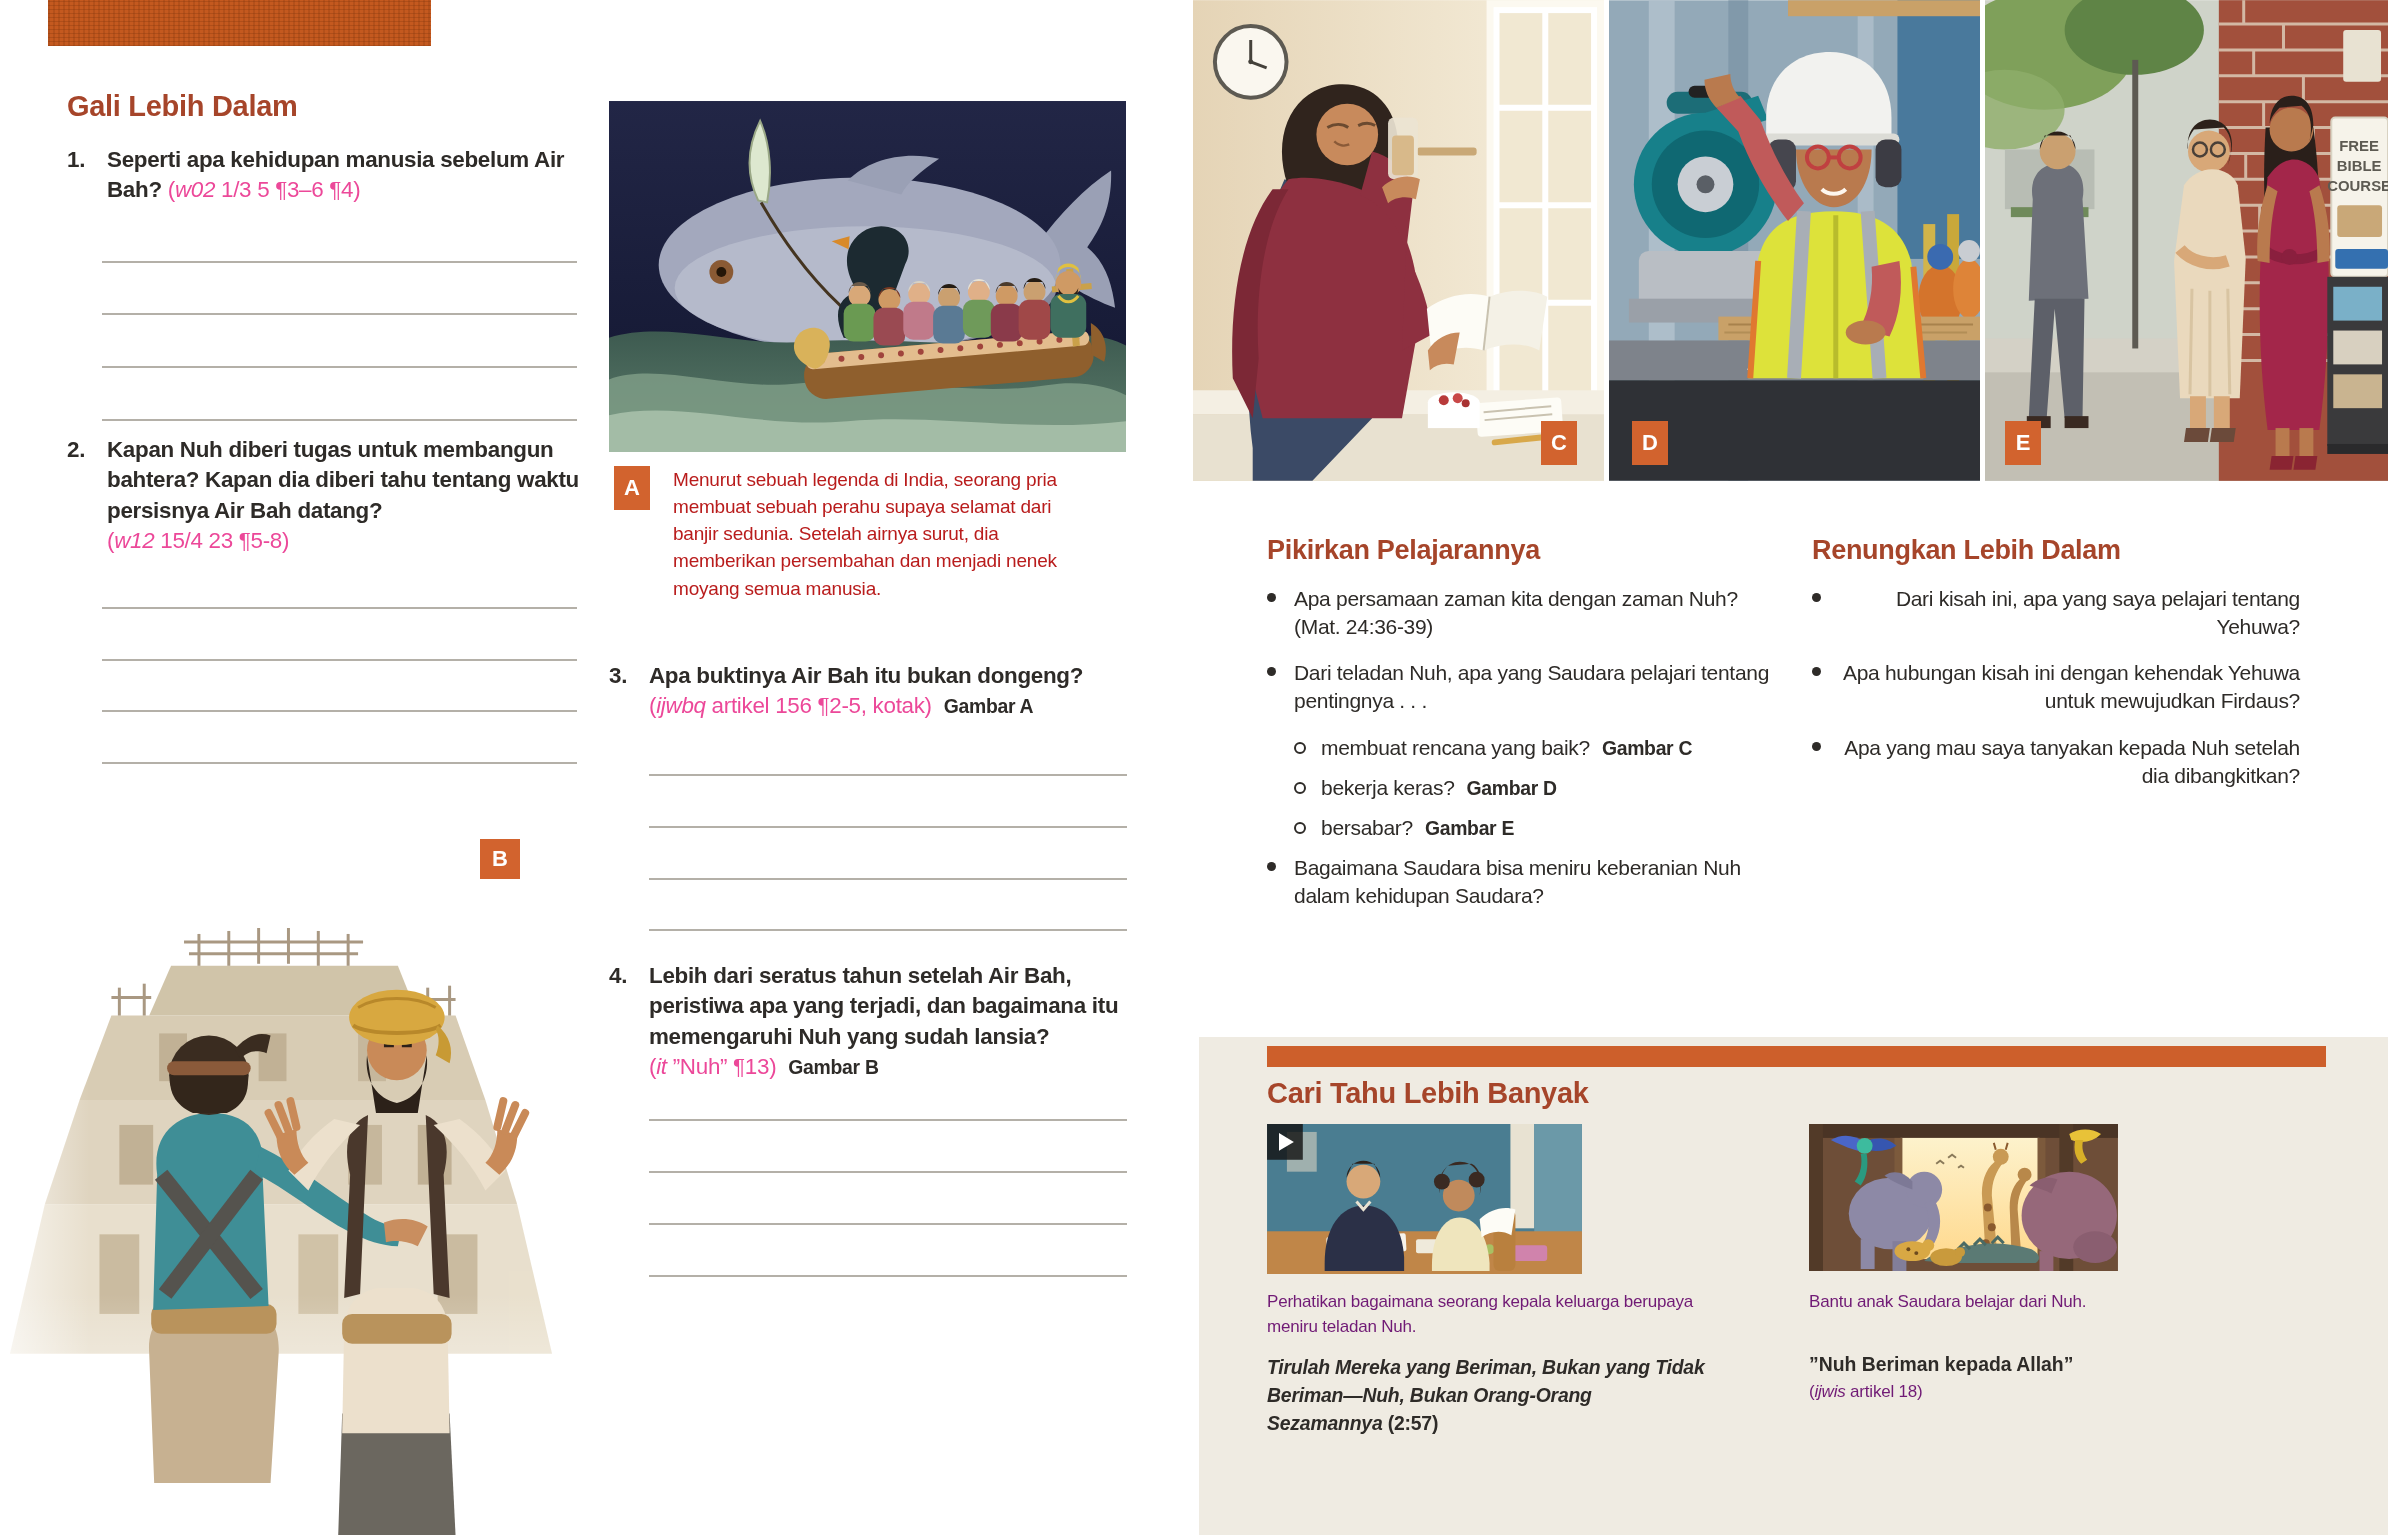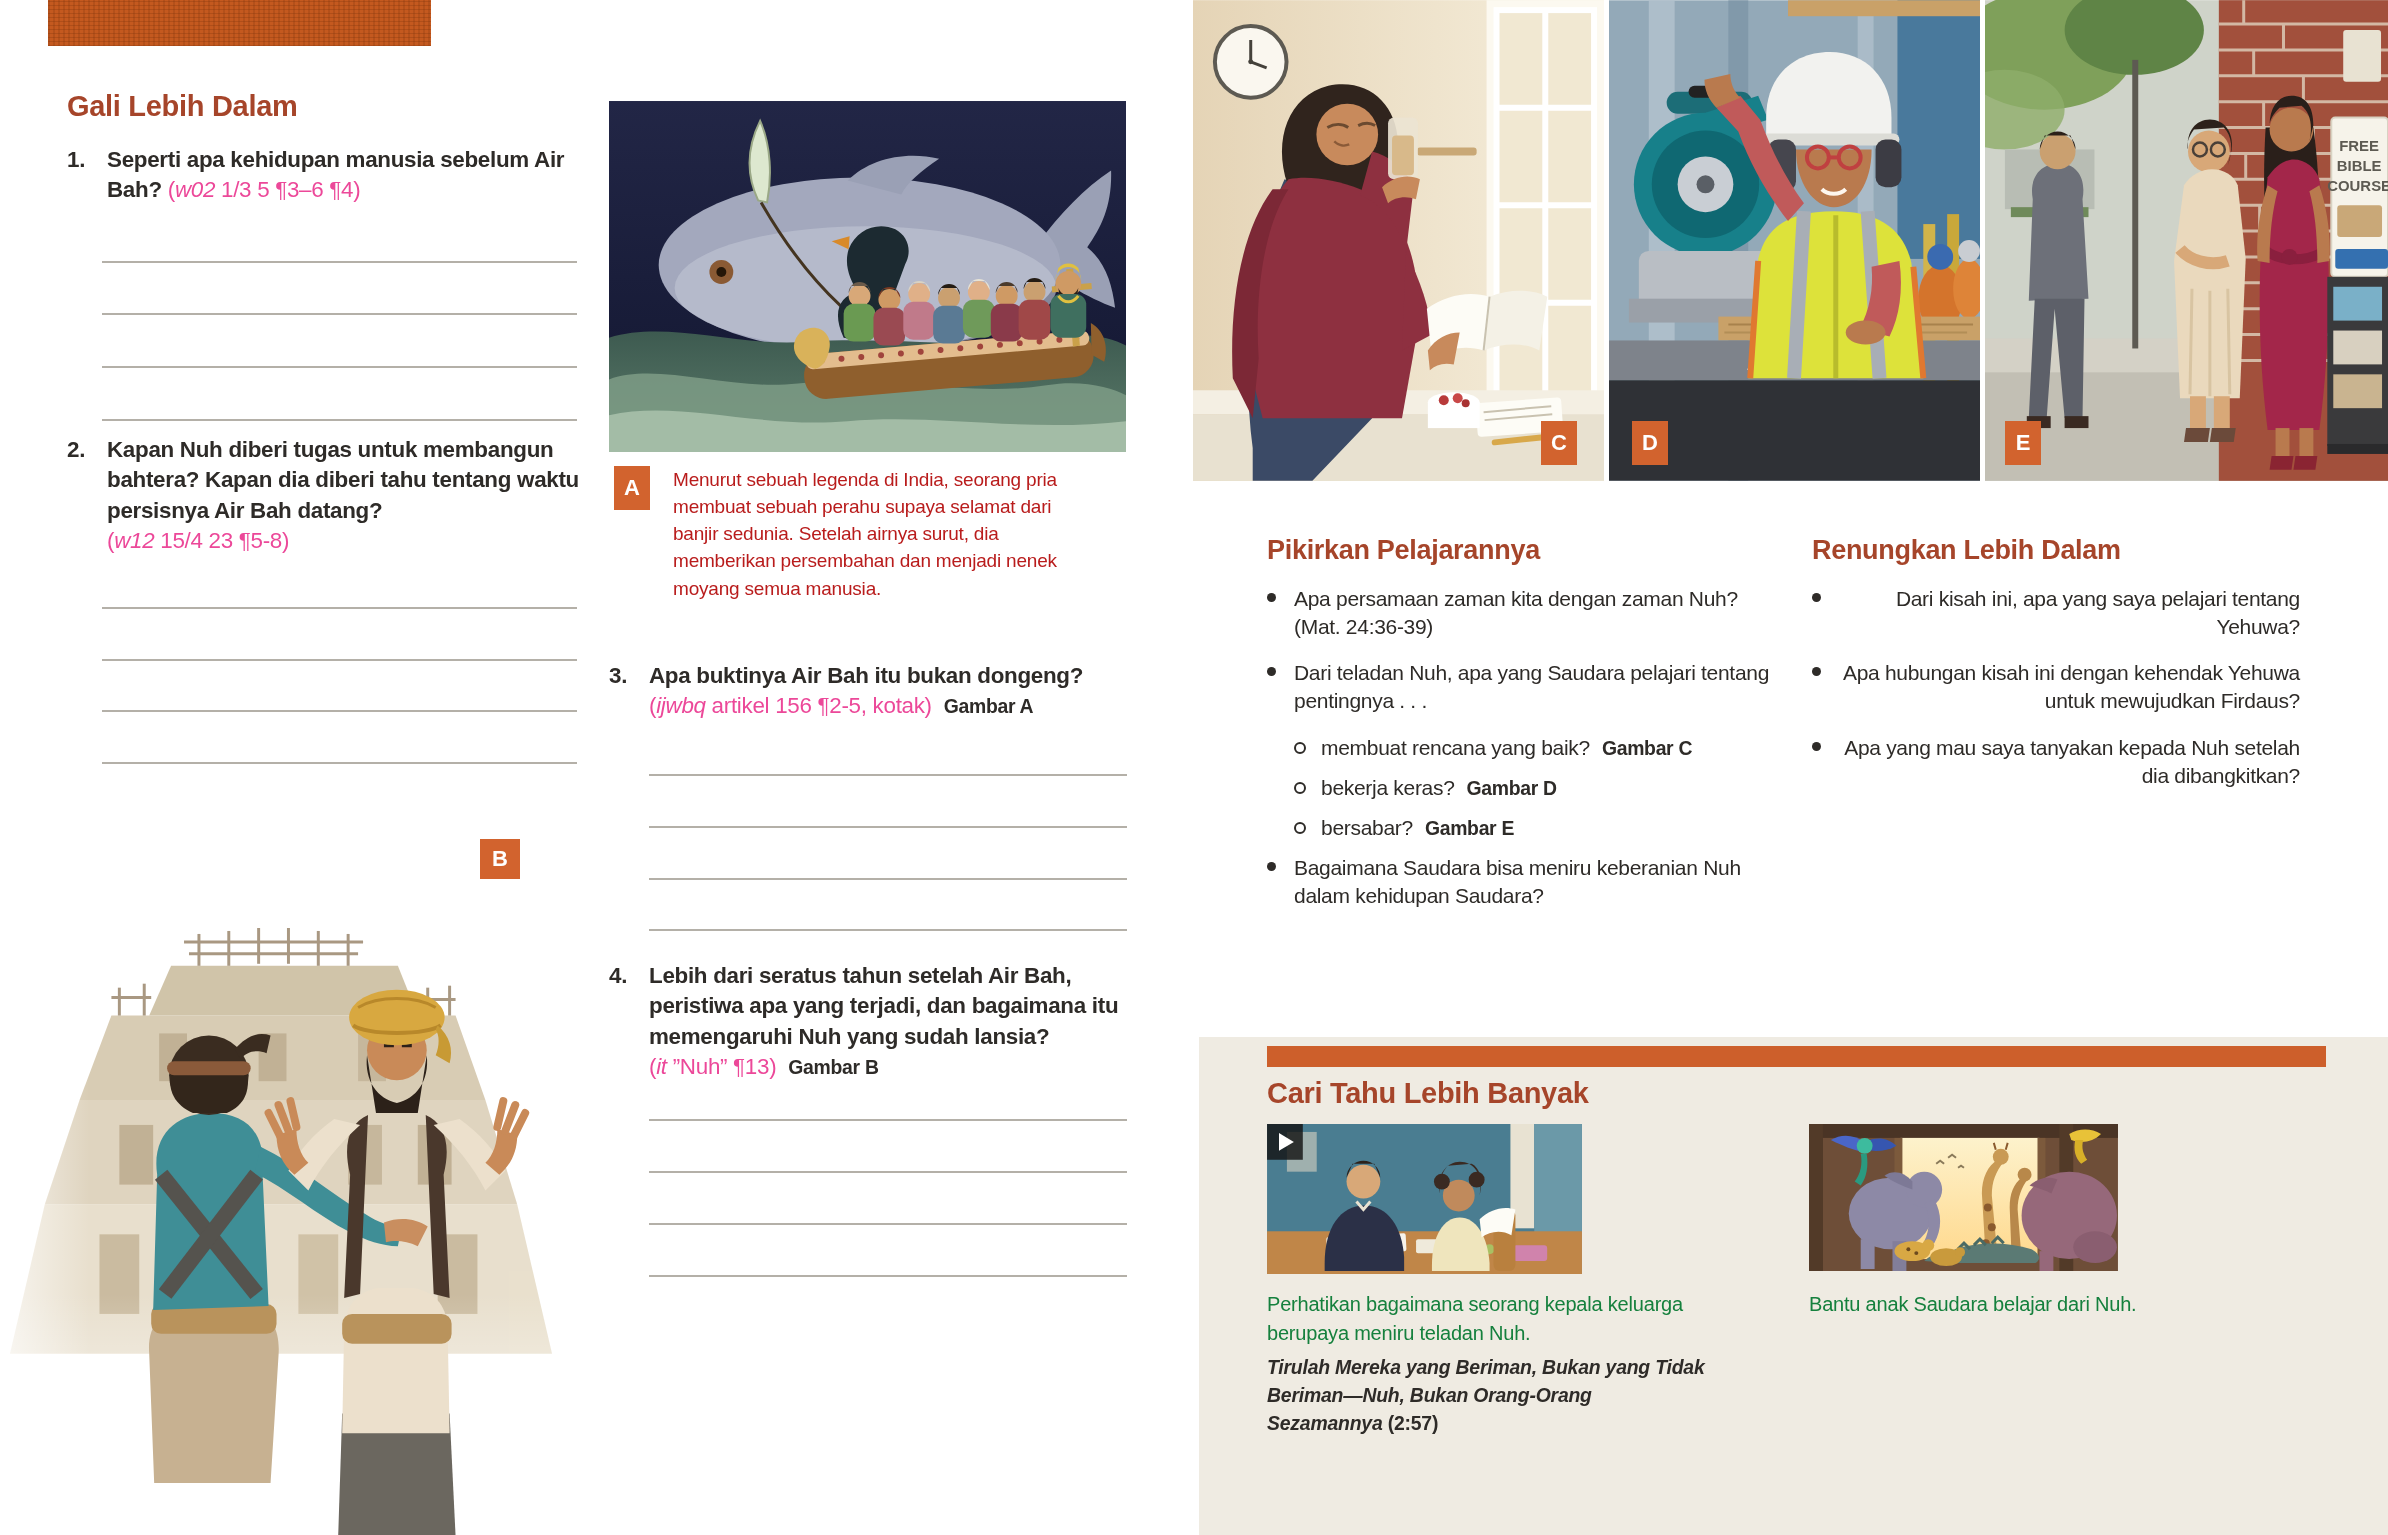--- a/index.html
+++ b/index.html
@@ -28,21 +28,21 @@
   
   .blt{display:flex;font-size:21px;line-height:1.34;letter-spacing:-0.3px;margin-bottom:18px;}
   .blt .dot{flex:0 0 27px;padding-top:8px;}
   .blt .dot span{display:block;width:9px;height:9px;border-radius:50%;background:#2e2b28;}
   .blt .dot.hollow span{background:transparent;border:2px solid #2e2b28;width:8px;height:8px;}
   .blt .btxt{flex:1;}
   .sub{margin-left:27px;margin-bottom:12px;justify-content:center;}
   
   .panel{background:#efebe2;}
   .bar{background:#cd5f2b;}
-  .smallcap{font-size:20px;line-height:1.45;letter-spacing:-0.2px;color:#15803d;}
+  .smallcap{font-size:17px;line-height:1.45;letter-spacing:-0.2px;color:#701a75;}
   .vidtitle{font-size:19.4px;line-height:1.45;font-weight:bold;font-style:italic;color:#2e2b28;letter-spacing:-0.2px;}
   .vidtitle .dur{font-style:normal;}
   .kidstitle{font-size:19.4px;font-weight:bold;color:#2e2b28;}
   .band-texture{background-color:#c4591f;
      background-image:repeating-linear-gradient(0deg, rgba(120,48,10,.28) 0 1px, rgba(0,0,0,0) 1px 4px),
                       repeating-linear-gradient(90deg, rgba(150,65,18,.35) 0 2px, rgba(0,0,0,0) 2px 5px);}
   svg{display:block;}
   .photo{position:absolute;top:0;height:481px;}
   a.link{text-decoration:none;color:inherit;cursor:pointer;}
 </style>
@@ -690,15 +690,21 @@
       </g>
     </svg>
   </div>
 
   <div class="abs smallcap" style="left:1267px;top:1290px;width:468px;">Perhatikan bagaimana seorang kepala keluarga berupaya meniru teladan Nuh.</div>
   <div class="abs vidtitle" style="left:1267px;top:1353px;width:438px;cursor:pointer;">
     <span>Tirulah Mereka yang Beriman, Bukan yang Tidak Beriman—Nuh, Bukan Orang-Orang Sezamannya</span><span class="dur"> (2:57)</span>
   </div>
 
   <div class="abs smallcap" style="left:1809px;top:1290px;width:328px;">Bantu anak Saudara belajar dari Nuh.</div>
+  <div class="abs" style="left:1809px;top:1353px;width:358px;cursor:pointer;">
+    <div class="kidstitle">”Nuh Beriman kepada Allah”</div>
+    <div class="smallcap" style="margin-top:4px;">
+      <span>(</span><i>ijwis</i><span> artikel 18)</span>
+    </div>
+  </div>
 
 </div>
 
 
 </body></html>

